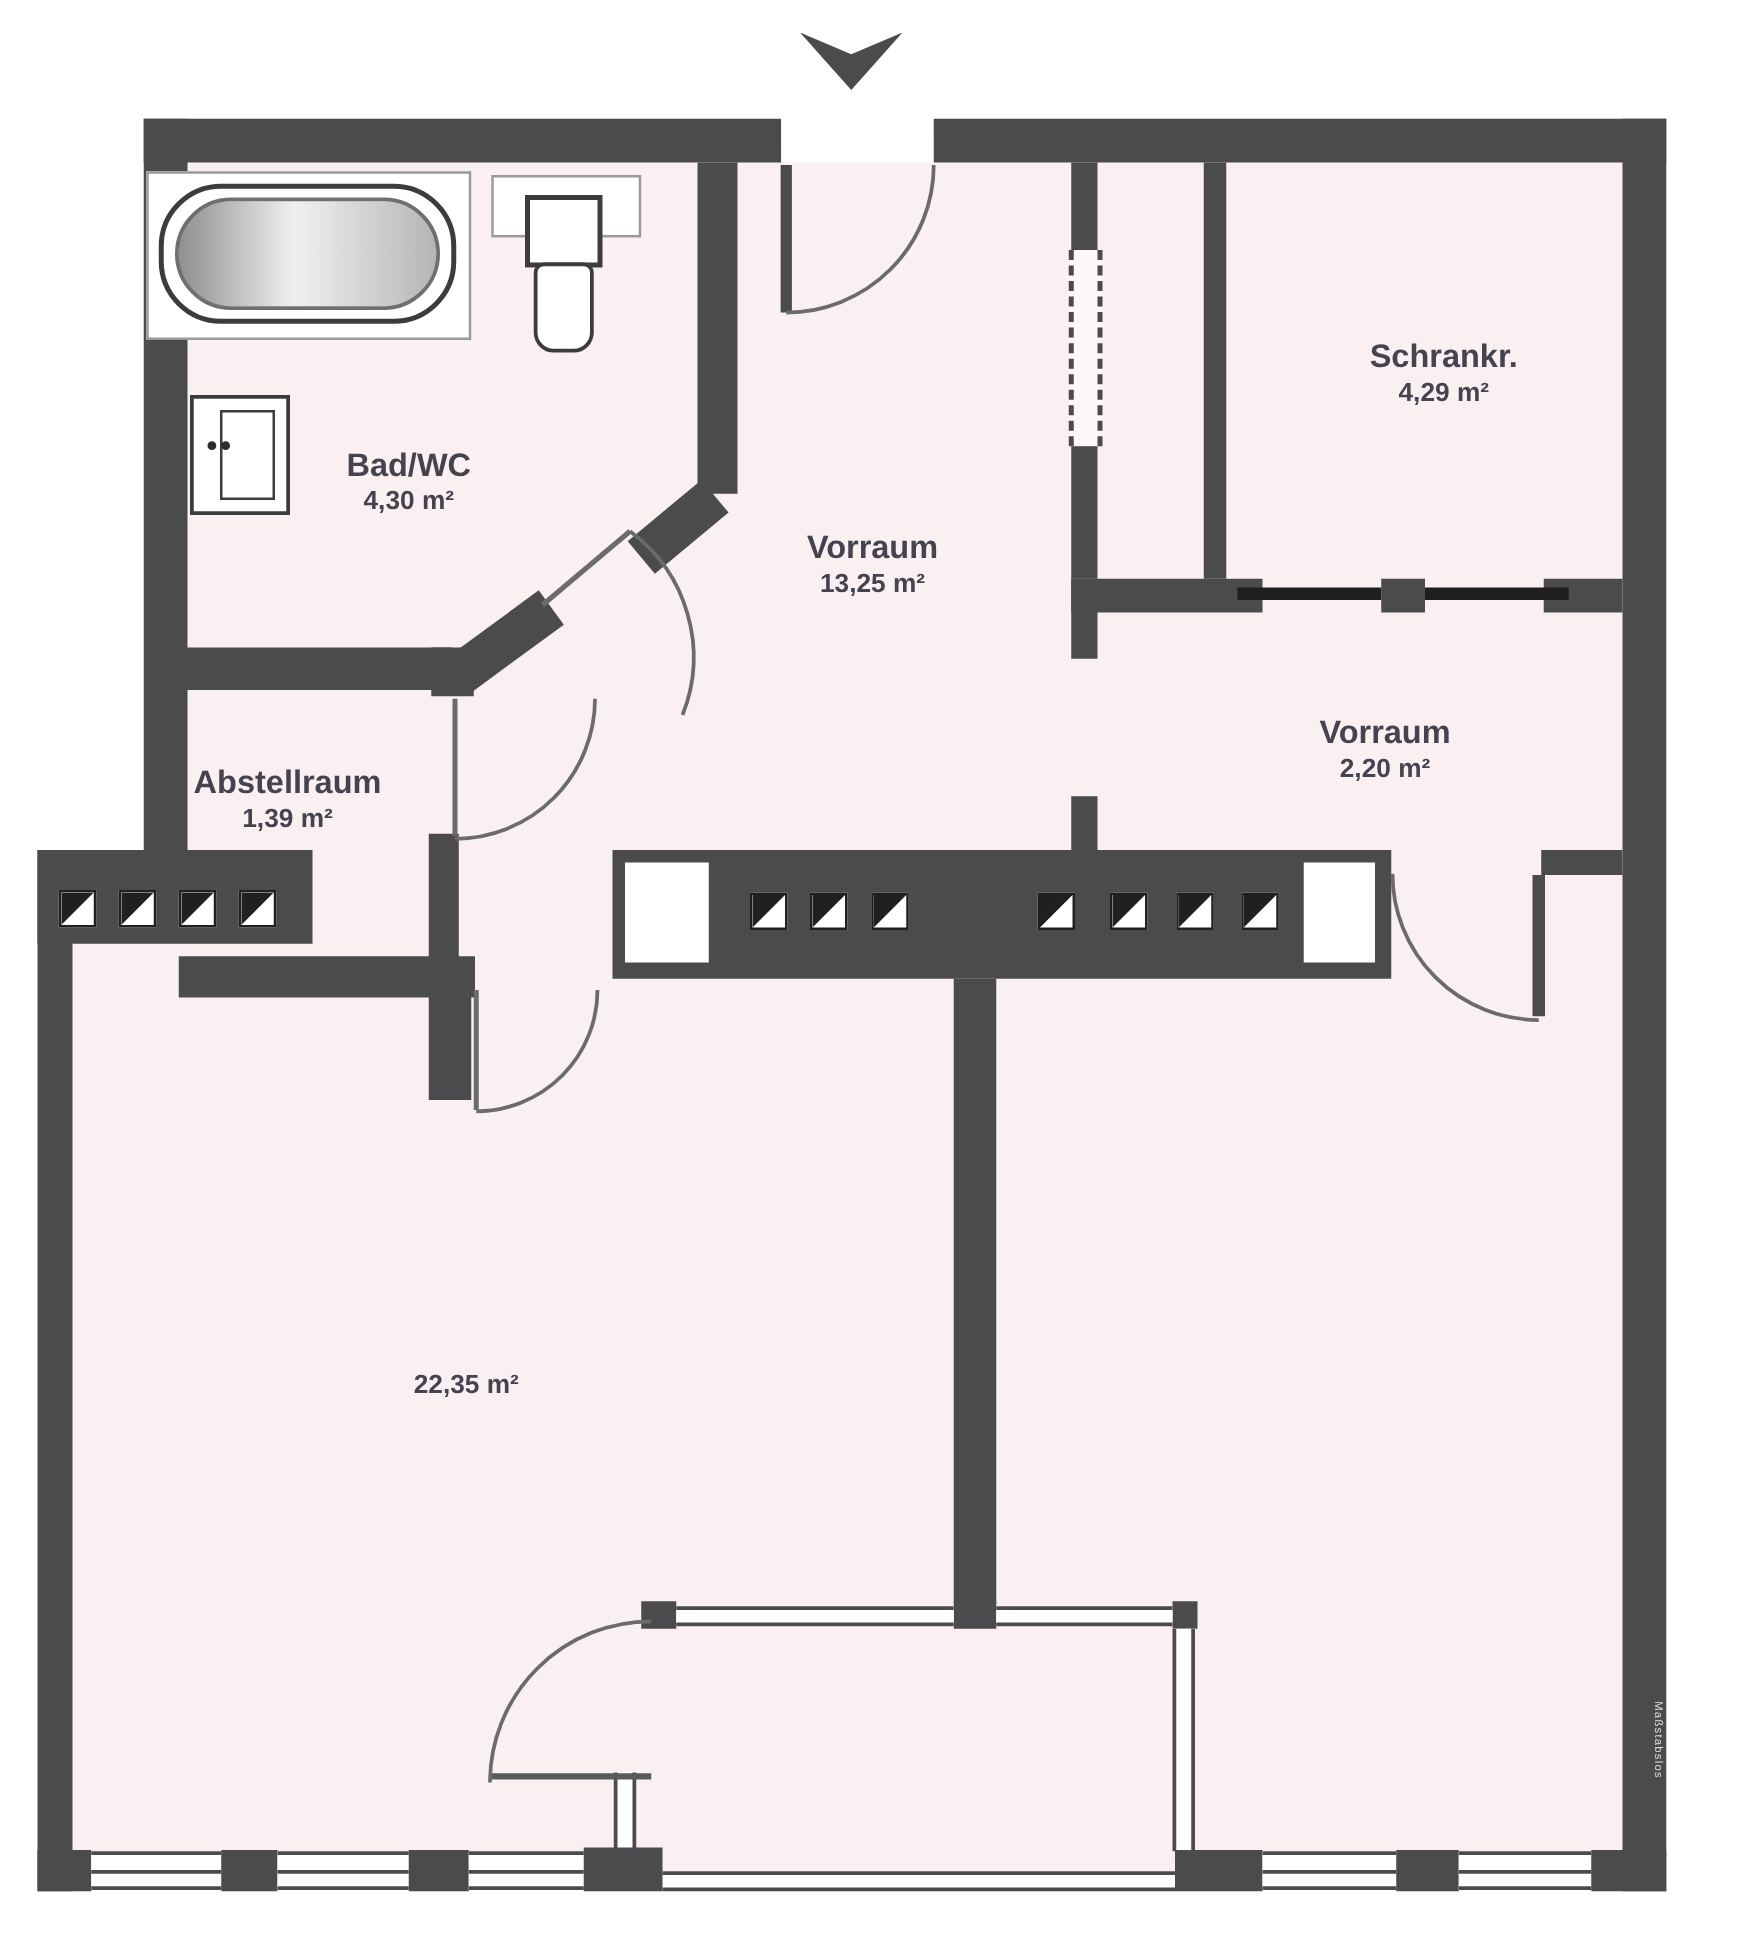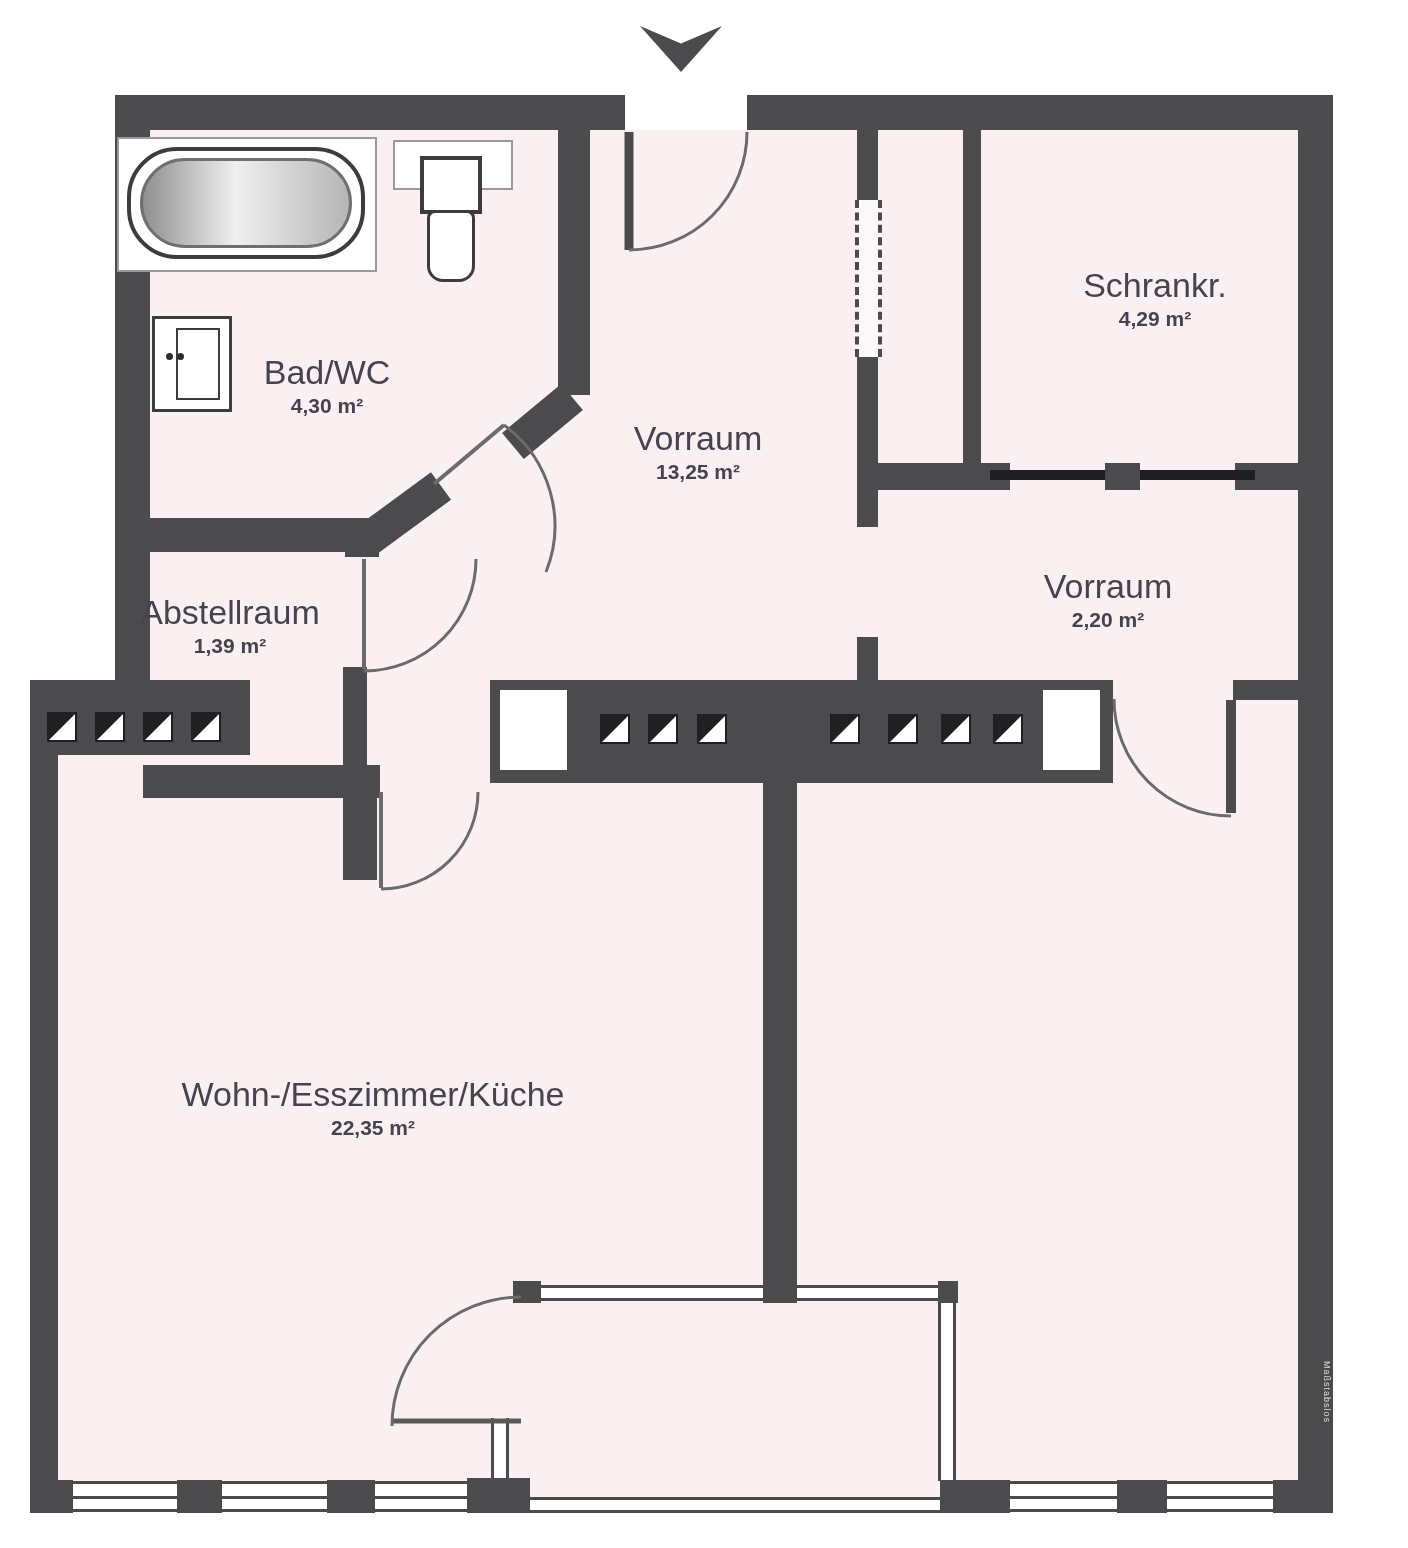--- a/index.html
+++ b/index.html
@@ -13,21 +13,21 @@
   .slide{position:absolute;background:#1f1f21;}
   .flue{position:absolute;width:30px;height:30px;background:#fff;border:2px solid #202022;box-sizing:border-box;}
   .flue i{position:absolute;inset:0;background:#202022;clip-path:polygon(0 0,100% 0,0 100%);}
   .win-h{position:absolute;background:#fff;border-top:3px solid #4b4a4c;border-bottom:3px solid #4b4a4c;box-sizing:border-box;}
   .win-h i{position:absolute;left:0;right:0;top:50%;height:3px;margin-top:-1px;background:#4b4a4c;}
   .glz-h{position:absolute;background:#fff;border-top:3px solid #4b4a4c;border-bottom:3px solid #4b4a4c;box-sizing:border-box;}
   .glz-v{position:absolute;background:#fff;border-left:3px solid #4b4a4c;border-right:3px solid #4b4a4c;box-sizing:border-box;}
   .fix{position:absolute;background:#fff;border:3px solid #3c3c3e;box-sizing:border-box;}
   .thinbox{position:absolute;background:#fff;border:2px solid #9a9a9a;box-sizing:border-box;}
   .room-label{position:absolute;transform:translate(-50%,-50%);text-align:center;color:#45434f;white-space:nowrap;}
-  .room-label .nm{font-size:34px;font-weight:400;line-height:1.15;}
+  .room-label .nm{font-size:26px;font-weight:700;line-height:1.15;}
   .room-label .ar{font-size:21px;font-weight:700;line-height:1.3;}
   #arrow{position:absolute;left:640px;top:26px;width:82px;height:46px;background:#4b4a4c;
          clip-path:polygon(0 0,50% 38%,100% 0,50% 100%);}
   #svgov{position:absolute;left:0;top:0;}
   .wm{position:absolute;left:1302px;top:1344px;width:30px;height:96px;color:rgba(255,255,255,.8);
       font-size:9px;letter-spacing:1px;writing-mode:vertical-rl;text-align:center;}
 </style>
 </head>
 <body>
 
@@ -183,23 +183,22 @@
       <div class="ar">13,25 m²</div>
   </div>
   <div class="room-label" style="left:1155px;top:299px;">
     <div class="nm">Schrankr.</div>
       <div class="ar">4,29 m²</div>
   </div>
   <div class="room-label" style="left:1108px;top:600px;">
     <div class="nm">Vorraum</div>
       <div class="ar">2,20 m²</div>
   </div>
-  <div class="room-label" style="left:230px;top:626px;">
+  <div class="room-label" style="left:230px;top:640px;">
     <div class="nm">Abstellraum</div>
       <div class="ar">1,39 m²</div>
   </div>
   <div class="room-label" style="left:373px;top:1108px;">
-    <div class="nm">Wohn-/Esszimmer/Küche</div>
       <div class="ar">22,35 m²</div>
   </div>
 
   <div class="wm">Maßstabslos</div>
 </div>
 
 </body></html>

